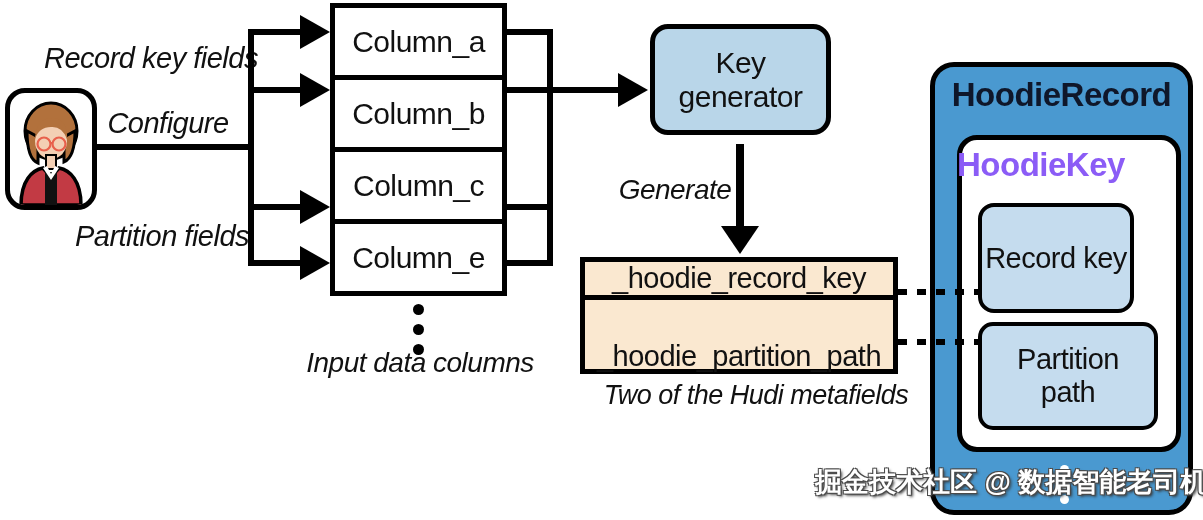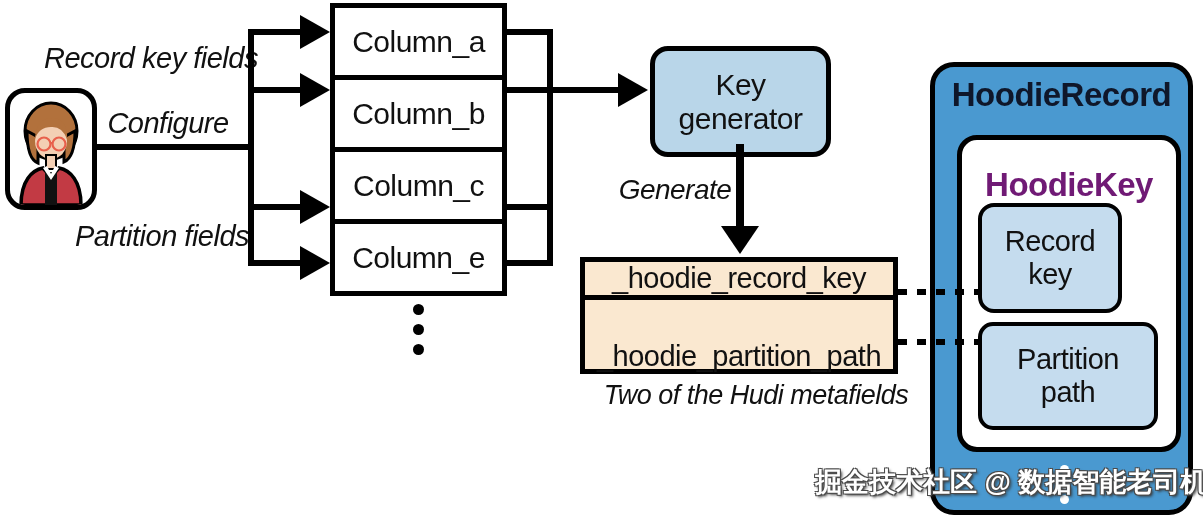--- a/index.html
+++ b/index.html
@@ -12,39 +12,39 @@
     border-top:17px solid transparent;border-bottom:17px solid transparent;border-left:30px solid #000;}
   .arrow-down{position:absolute;width:0;height:0;
     border-left:19px solid transparent;border-right:19px solid transparent;border-top:28px solid #000;}
   .lbl{position:absolute;font-style:italic;font-size:29px;text-align:center;
     letter-spacing:-0.5px;white-space:nowrap;color:#111;}
   .col-stack{position:absolute;left:330px;top:3px;width:177px;height:293px;
     border:5px solid #000;background:#fff;display:flex;flex-direction:column;box-sizing:border-box;}
   .col-row{flex:1;display:flex;align-items:center;justify-content:center;
     font-size:30px;letter-spacing:-0.5px;border-bottom:5px solid #000;}
   .col-row:last-child{border-bottom:none;}
-  .keygen{position:absolute;left:650px;top:46px;width:181px;height:111px;box-sizing:border-box;
+  .keygen{position:absolute;left:650px;top:24px;width:181px;height:111px;box-sizing:border-box;
     border:5px solid #000;border-radius:18px;display:flex;align-items:center;justify-content:center;
     font-size:30px;line-height:34px;text-align:center;white-space:pre-line;letter-spacing:-0.5px;}
   .metafields{position:absolute;left:580px;top:257px;width:318px;height:117px;box-sizing:border-box;
     border:5px solid #000;display:flex;flex-direction:column;gap:40px;}
   .meta-row{flex:1;display:flex;align-items:center;justify-content:center;
     font-size:29px;letter-spacing:-0.5px;border-bottom:5px solid #000;}
   .meta-row:last-child{border-bottom:none;}
   .dotline{position:absolute;height:6px;width:80px;
     background:repeating-linear-gradient(90deg,#000 0 9px,transparent 9px 19px);z-index:6;}
   .hoodie-record{position:absolute;left:930px;top:62px;width:263px;height:453px;box-sizing:border-box;
     border:5px solid #000;border-radius:24px;}
   .hr-title{position:absolute;left:930px;top:76px;width:263px;text-align:center;
     font-size:33px;font-weight:bold;color:#0f172a;letter-spacing:-0.5px;}
   .hoodie-key{position:absolute;left:957px;top:135px;width:224px;height:317px;box-sizing:border-box;
     background:#fff;border:5px solid #000;border-radius:20px;}
-  .hk-title{position:absolute;left:957px;top:146px;width:224px;text-align:center;
-    font-size:33px;font-weight:bold;color:#701a75;letter-spacing:-0.5px;margin-top:20px;}
-  .hk-field{position:absolute;left:978px;width:144px;box-sizing:border-box;
+  .hk-title{position:absolute;left:957px;top:146px;width:224px;
+    font-size:33px;font-weight:bold;color:#8b5cf6;letter-spacing:-0.5px;}
+  .hk-field{position:absolute;left:978px;width:156px;box-sizing:border-box;
     border:4px solid #000;border-radius:16px;display:flex;align-items:center;justify-content:center;
     font-size:29px;line-height:33px;text-align:center;letter-spacing:-0.5px;}
   .dot{position:absolute;border-radius:50%;}
   .watermark{position:absolute;left:815px;top:464px;width:380px;z-index:40;
     font-size:27px;font-weight:bold;color:#fff;text-align:center;white-space:nowrap;
     text-shadow:1px 1px 0 #4a4a4a,-1px -1px 0 #4a4a4a,1px -1px 0 #4a4a4a,-1px 1px 0 #4a4a4a,2px 2px 3px #333;}
   .avatar-box{position:absolute;left:5px;top:88px;width:92px;height:122px;box-sizing:border-box;
     background:#fff;border:5px solid #000;border-radius:20px;overflow:hidden;}
 </style>
 </head>
@@ -92,20 +92,21 @@
     <div class="col-row">Column_a</div>
     <div class="col-row">Column_b</div>
     <div class="col-row">Column_c</div>
     <div class="col-row">Column_e</div>
   </div>
 
   <div class="dot" style="left:413px;top:304px;width:11px;height:11px;background:#000;"></div>
   <div class="dot" style="left:413px;top:324px;width:11px;height:11px;background:#000;"></div>
   <div class="dot" style="left:413px;top:344px;width:11px;height:11px;background:#000;"></div>
 
+  <div class="lbl" style="left:300px;top:347px;width:240px;font-size:28px;">Input data columns</div>
 
   <div class="line" style="left:505px;top:29px;width:45px;height:6px;"></div>
   <div class="line" style="left:505px;top:87px;width:45px;height:6px;"></div>
   <div class="line" style="left:505px;top:204px;width:45px;height:6px;"></div>
   <div class="line" style="left:505px;top:260px;width:45px;height:6px;"></div>
   <div class="line" style="left:547px;top:29px;width:6px;height:237px;"></div>
   <div class="line" style="left:547px;top:87px;width:73px;height:6px;"></div>
   <div class="arrow-right" style="left:618px;top:73px;"></div>
 
   <div class="keygen" id="keygen-box" style="background: rgb(185, 214, 233);">Key

